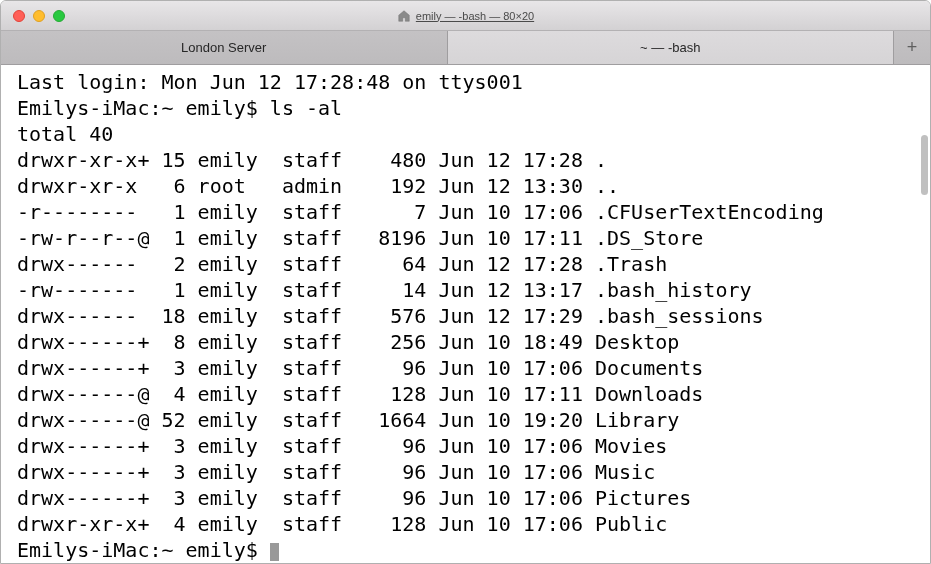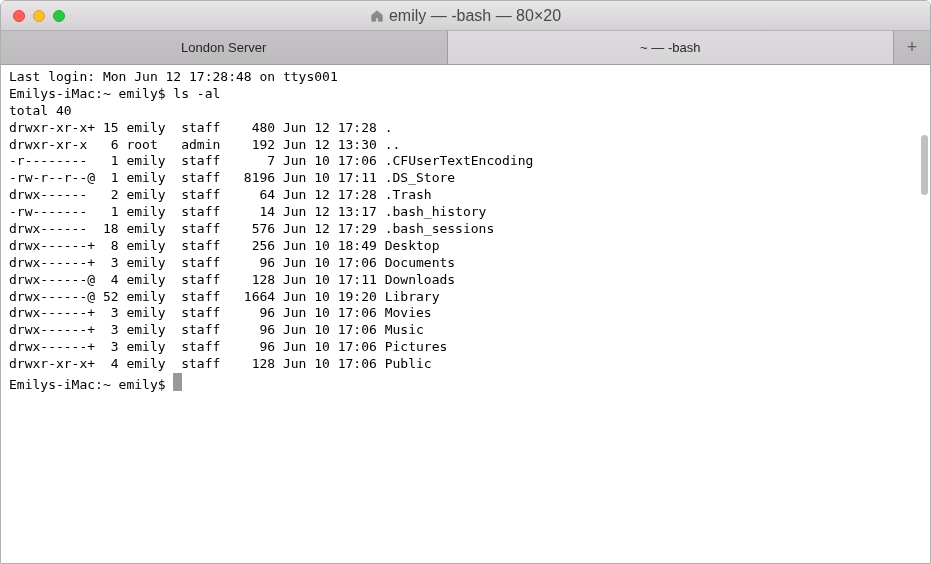--- a/index.html
+++ b/index.html
@@ -43,26 +43,27 @@
       width: 12px;
       height: 12px;
       border-radius: 50%;
     }
     .close-btn { background: #ff5f57; border: 0.5px solid #e24238; }
     .min-btn { background: #ffbd2e; border: 0.5px solid #dfa023; }
     .max-btn { background: #28c940; border: 0.5px solid #27aa35; }
     .title {
       flex: 1;
       text-align: center;
-      font-size: 16px;
+      font-size: 11px;
       color: #4a4a4a;
       display: flex;
       align-items: center;
       justify-content: center;
       gap: 5px;
+      text-decoration: underline;
     }
     .home-icon-svg {
       width: 14px;
       height: 14px;
     }
     .tabbar {
       height: 34px;
       display: flex;
       background: #c7c5c7;
       border-bottom: 1px solid #9f9d9f;
@@ -88,23 +89,23 @@
       justify-content: center;
       background: linear-gradient(to bottom, #c4c2c4 0%, #bdbbbd 100%);
       cursor: pointer;
       color: #5f5f5f;
       font-size: 18px;
       font-weight: 300;
     }
     .terminal-body {
       flex: 1;
       background: #fff;
-      padding: 4px 8px;
+      padding: 4px 16px;
       font-family: "Menlo", "Monaco", "Consolas", monospace;
-      font-size: 13px;
+      font-size: 20px;
       line-height: 1.3;
       color: #000;
       white-space: pre;
       overflow: hidden;
       position: relative;
     }
     .scrollbar {
       position: absolute;
       right: 2px;
       top: 70px;

